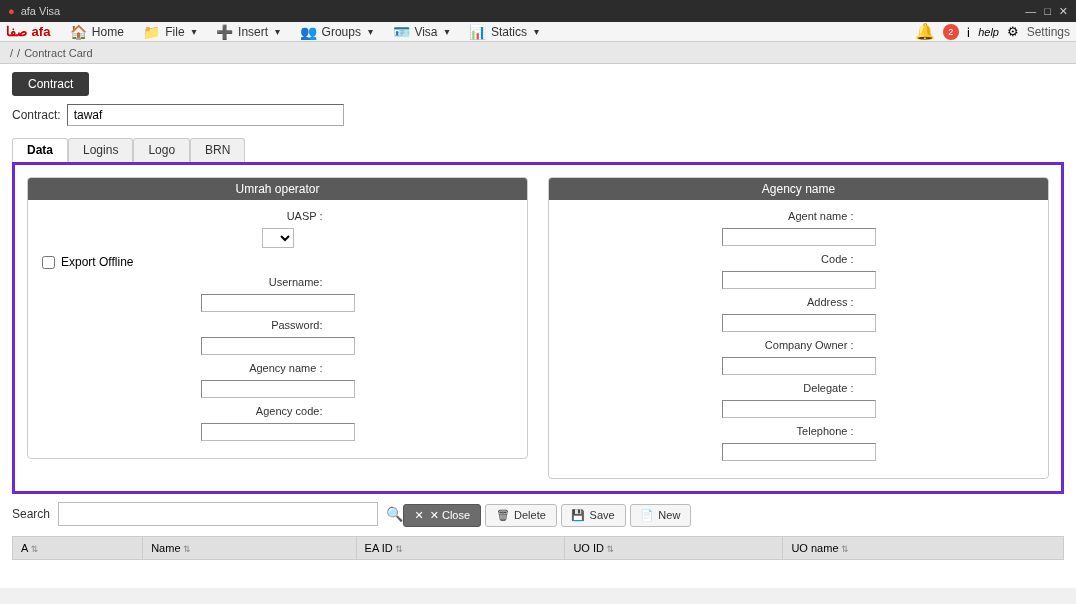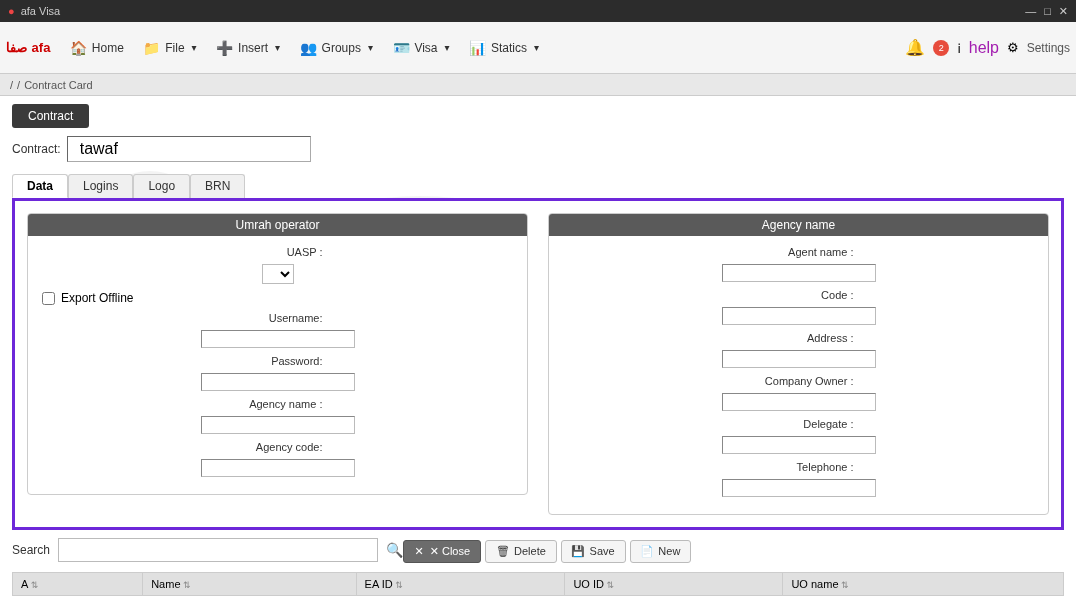--- a/index.html
+++ b/index.html
@@ -17,21 +17,21 @@
       font-size: 11px;
     }
     .title-bar-left { display: flex; align-items: center; gap: 6px; }
     .title-bar-right { display: flex; gap: 8px; }
     .title-bar-btn { cursor: pointer; font-size: 11px; color: #ccc; }
 
     
     .menu-bar {
       background: #f5f5f5;
       border-bottom: 1px solid #ccc;
-      height: 52px;
+      height: 20px;
       display: flex;
       align-items: center;
       padding: 0 6px;
       gap: 4px;
     }
     .menu-logo {
       display: flex; align-items: center; gap: 4px;
       font-weight: bold; font-size: 13px; color: #c00;
       margin-right: 8px;
     }
@@ -45,21 +45,21 @@
     }
     .menu-item-icon { font-size: 14px; }
     .menu-spacer { flex: 1; }
     .menu-right { display: flex; align-items: center; gap: 8px; }
     .notif-badge {
       background: #e74c3c; color: white; border-radius: 50%;
       width: 16px; height: 16px; font-size: 9px;
       display: flex; align-items: center; justify-content: center;
     }
     .menu-bell { font-size: 16px; cursor: pointer; }
-    .menu-help { font-size: 16px; cursor: pointer; color: #a21caf; }
+    .menu-help { font-size: 11px; cursor: pointer; color: #000000; font-style: italic; }
     .menu-settings { font-size: 12px; cursor: pointer; color: #555; }
 
     
     .breadcrumb {
       background: #e8e8e8;
       border-bottom: 1px solid #ccc;
       height: 22px;
       display: flex;
       align-items: center;
       padding: 0 10px;
@@ -108,23 +108,23 @@
       gap: 6px;
     }
     .contract-field-label {
       font-size: 12px;
       color: #333;
     }
     .contract-field-input {
       border: 1px solid #aaa;
       border-top-color: #666;
       border-left-color: #666;
-      padding: 3px 12px;
-      font-size: 16px;
-      width: 244px;
+      padding: 3px 6px;
+      font-size: 12px;
+      width: 277px;
       outline: none;
     }
 
     
     .tabs-section {
       position: relative;
       z-index: 1;
       padding: 8px 12px 0 12px;
     }
     .tabs-row {

